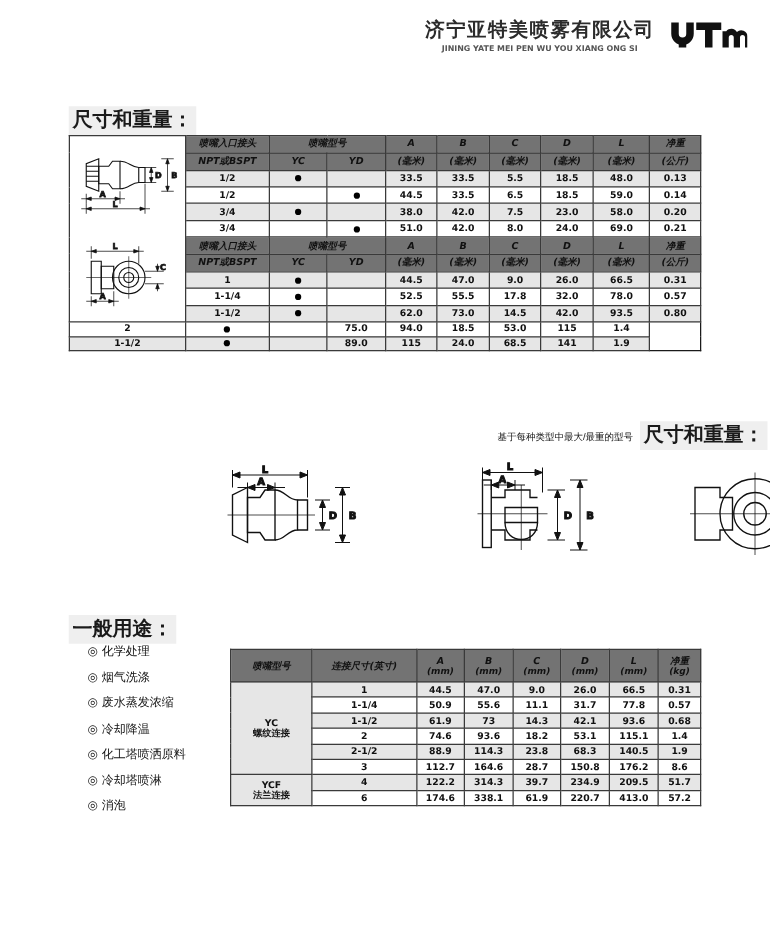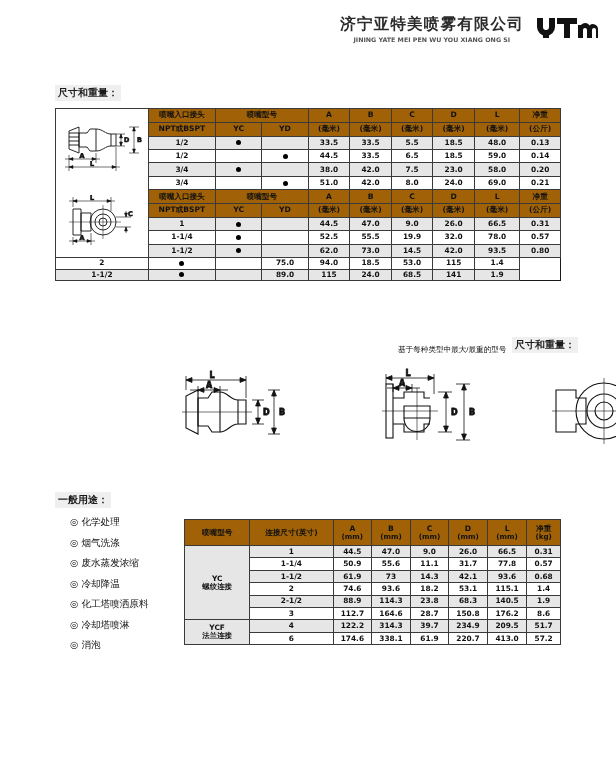--- a/index.html
+++ b/index.html
@@ -28,21 +28,21 @@
     color:#555; line-height:9px; white-space:nowrap;
     margin-top:1px; transform:scaleX(1.02);
   }
   .logo-ytm { position:relative; width:62px; height:34px; margin-top:2px; }
   .logo-ytm svg { display:block; }
 
   
   .sec-title {
     position:absolute;
     font-family:"DejaVu Sans", sans-serif;
-    font-size:10px; font-weight:700; color:#1a1a1a;
+    font-size:16px; font-weight:700; color:#1a1a1a;
     background:#efefef; padding:1px 3px; white-space:nowrap;
   }
   #t-dims1 { left:55px; top:85px; }
   #t-dims2 { left:512px; top:337px; }
   #t-uses  { left:55px; top:492px; }
 
   .note-basis {
     position:absolute; left:398px; top:345px;
     font-family:Liberation Sans, sans-serif;
     font-size:7.6px; color:#111; white-space:nowrap;
@@ -50,21 +50,21 @@
 
   
   table { border-collapse:collapse; font-family:"DejaVu Sans", sans-serif; }
   .tbl { position:absolute; border:1.4px solid #1a1a1a; background:#fff; }
   .tbl td, .tbl th {
     border:0.8px solid #3a3a3a;
     text-align:center; vertical-align:middle;
     font-size:7.4px; font-weight:700; color:#111;
     padding:0; line-height:1.05;
   }
-  .tbl .hd { font-size:7.6px; height:12px; background:#a16207; }
+  .tbl .hd { font-size:7.6px; height:12px; background:#737373;font-style:italic; }
   .tbl .hd .unit { font-size:7.2px; }
   .tbl .row { height:11.6px; }
   .tbl .alt { background:#e6e6e6; }
   .tbl .drawcell { border-right:0.8px solid #3a3a3a; padding:0; }
 
   
   #table1 { left:55px; top:108px; width:506px; }
   #table1 col.c-draw { width:93px; }
   #table1 col.c-inlet{ width:68px; }
   #table1 col.c-yc   { width:47px; }
@@ -311,21 +311,21 @@
           <td>26.0</td>
           <td>66.5</td>
           <td>0.31</td>
         </tr>
         <tr class="row">
           <td>1-1/4</td>
           <td class="dot-cell"><span class="dot"></span></td>
           <td></td>
           <td>52.5</td>
           <td>55.5</td>
-          <td>19.9</td>
+          <td>17.8</td>
           <td>32.0</td>
           <td>78.0</td>
           <td>0.57</td>
         </tr>
         <tr class="row alt">
           <td>1-1/2</td>
           <td class="dot-cell"><span class="dot"></span></td>
           <td></td>
           <td>62.0</td>
           <td>73.0</td>

